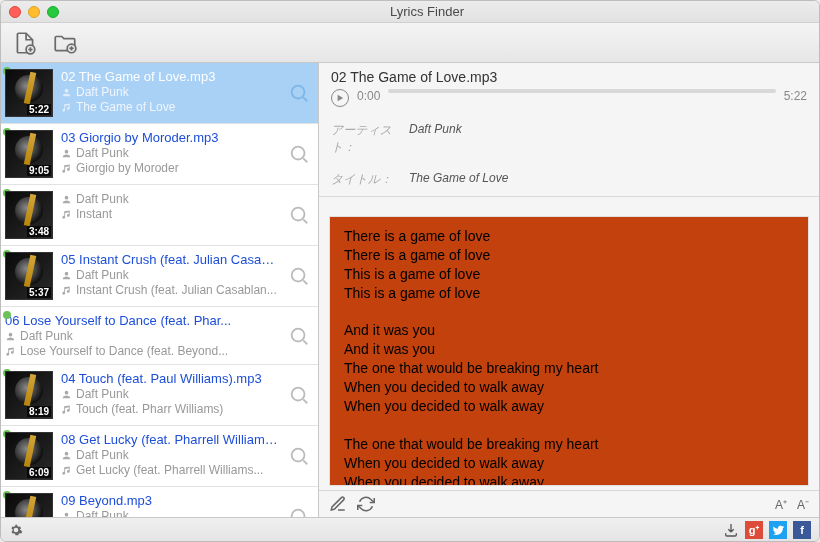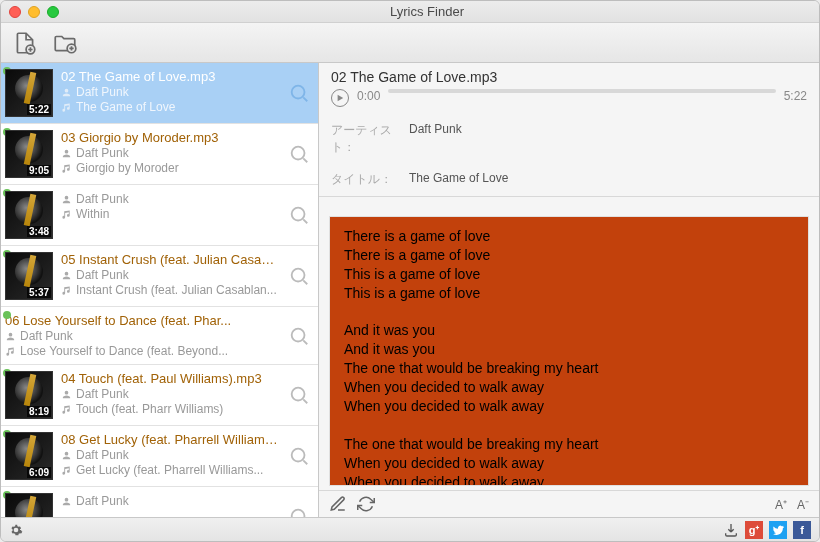--- a/index.html
+++ b/index.html
@@ -19,35 +19,35 @@
 .track { display:flex; align-items:flex-start; padding:6px 8px 6px 4px; border-bottom:1px solid #e2e2e2; position:relative; gap:8px; cursor:pointer; }
 .track.selected { background:#a9d0f5; }
 .track.selected .trk-artist, .track.selected .trk-title { color:#f0f6fd; }
 .track.selected .trk-file { color:#fff; }
 .dot { position:absolute; left:2px; top:4px; width:8px; height:8px; border-radius:50%; background:#6ac259; }
 .thumb { width:48px; height:48px; background:linear-gradient(135deg,#0a0a0a 0%, #1a1a1a 50%, #2a2a2a 100%); position:relative; flex-shrink:0; border:1px solid #333; }
 .thumb::before { content:""; position:absolute; left:20%; top:10%; width:60%; height:60%; border-radius:50%; background:radial-gradient(circle at 40% 40%, #888 0%, #555 30%, #111 70%); }
 .thumb::after { content:""; position:absolute; left:45%; top:5%; width:6px; height:70%; background:linear-gradient(#d4a639,#b8860b); transform:rotate(12deg); }
 .dur { position:absolute; right:1px; bottom:1px; background:rgba(0,0,0,.75); color:#fff; font-size:10px; padding:0 2px; font-weight:600; z-index:2; }
 .tmeta { flex:1; min-width:0; }
-.trk-file { font-size:13px; color:#a16207; white-space:nowrap; overflow:hidden; text-overflow:ellipsis; }
+.trk-file { font-size:13px; color:#1d4ed8; white-space:nowrap; overflow:hidden; text-overflow:ellipsis; }
 .trk-sub { display:flex; align-items:center; gap:4px; font-size:12px; color:#999; white-space:nowrap; overflow:hidden; text-overflow:ellipsis; margin-top:1px; }
 .trk-sub svg { width:11px; height:11px; flex-shrink:0; fill:#aaa; }
 .track.selected .trk-sub svg { fill:#e0ecf8; }
 .search-icn { width:22px; height:22px; color:#bbb; align-self:center; }
 .track.selected .search-icn { color:#7fb5e8; }
 .detail { flex:1; display:flex; flex-direction:column; background:#f5f5f5; }
 .dheader { padding:6px 12px 8px 12px; border-bottom:1px solid #d8d8d8; }
 .dfile { font-size:14px; color:#333; margin-bottom:4px; }
 .progress-row { display:flex; align-items:flex-start; gap:8px; margin-bottom:6px; }
 .playbtn { width:18px; height:18px; border:1.5px solid #888; border-radius:50%; display:flex; align-items:center; justify-content:center; cursor:pointer; }
 .playbtn svg { width:8px; height:8px; fill:#888; }
 .time { font-size:12px; color:#888; }
 .bar { flex:1; height:4px; background:#d8d8d8; border-radius:2px; }
-.metarow { display:flex; font-size:12px; margin-top:15px; }
+.metarow { display:flex; font-size:12px; margin-top:15px;font-style:italic; }
 .metarow .lbl { color:#aaa; width:78px; }
 .metarow .val { color:#555; }
 .lyrics { flex:1; overflow-y:auto; padding:10px 14px; background:#c2410c; margin:19px 10px 4px 10px; border:1px solid #e0e0e0; font-size:14px; color:#000; line-height:1.35; white-space:pre-wrap; }
 .dfooter { display:flex; align-items:center; padding:4px 10px; gap:10px; border-top:1px solid #d8d8d8; }
 .dfooter .spacer { flex:1; }
 .ibtn { width:18px; height:18px; color:#666; cursor:pointer; }
 .fontsz { font-size:12px; color:#666; cursor:pointer; }
 .statusbar { height:24px; border-top:1px solid #c8c8c8; background:linear-gradient(#f0f0f0,#e4e4e4); display:flex; align-items:center; padding:0 8px; gap:6px; }
 .statusbar .spacer { flex:1; }
 .social { width:18px; height:18px; display:flex; align-items:center; justify-content:center; font-size:11px; font-weight:bold; color:#fff; cursor:pointer; }
@@ -146,21 +146,21 @@
           <div class="trk-sub trk-artist">
             <svg viewBox="0 0 24 24">
               <path d="M12 12a4 4 0 1 0 0-8 4 4 0 0 0 0 8zm0 2c-4 0-8 2-8 5v1h16v-1c0-3-4-5-8-5z"></path>
             </svg>
             <span>Daft Punk</span>
           </div>
           <div class="trk-sub trk-title">
             <svg viewBox="0 0 24 24">
               <path d="M9 18a3 3 0 1 1-2-2.8V5l12-2v11a3 3 0 1 1-2-2.8V7L9 8.5V18z"></path>
             </svg>
-            <span>Within</span>
+            <span>Instant</span>
           </div>
         </div>
         <svg class="search-icn" viewBox="0 0 24 24" fill="none" stroke="currentColor" stroke-width="2">
           <circle cx="11" cy="11" r="7"></circle>
           <path d="M21 21l-4.3-4.3"></path>
         </svg>
       </div>
       <div class="track">
         <div class="dot"></div>
         <div class="thumb">
@@ -255,20 +255,21 @@
         </div>
         <svg class="search-icn" viewBox="0 0 24 24" fill="none" stroke="currentColor" stroke-width="2">
           <circle cx="11" cy="11" r="7"></circle>
           <path d="M21 21l-4.3-4.3"></path>
         </svg>
       </div>
       <div class="track">
         <div class="dot"></div>
         <div class="thumb"></div>
         <div class="tmeta">
+          <div class="trk-file">09 Beyond.mp3</div>
           <div class="trk-sub trk-artist">
             <svg viewBox="0 0 24 24">
               <path d="M12 12a4 4 0 1 0 0-8 4 4 0 0 0 0 8zm0 2c-4 0-8 2-8 5v1h16v-1c0-3-4-5-8-5z"></path>
             </svg>
             <span>Daft Punk</span>
           </div>
         </div>
         <svg class="search-icn" viewBox="0 0 24 24" fill="none" stroke="currentColor" stroke-width="2">
           <circle cx="11" cy="11" r="7"></circle>
           <path d="M21 21l-4.3-4.3"></path>

